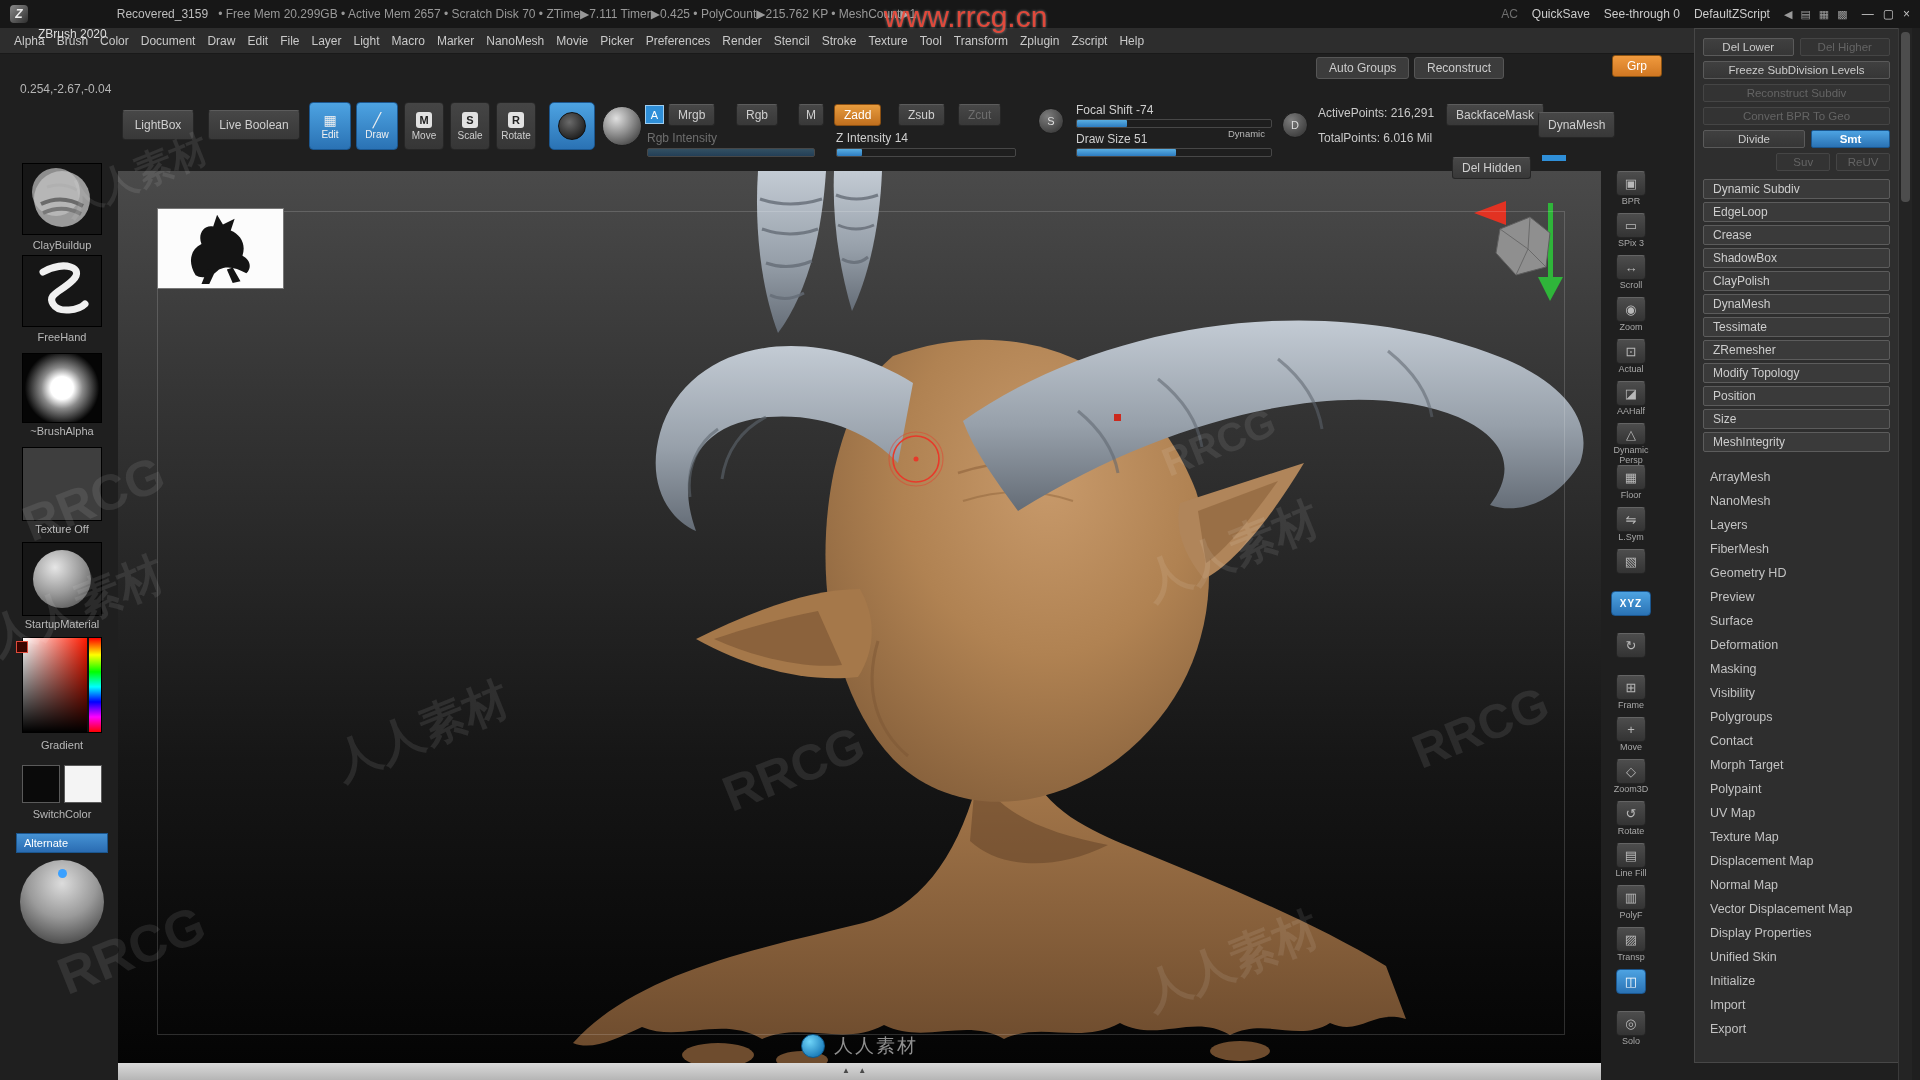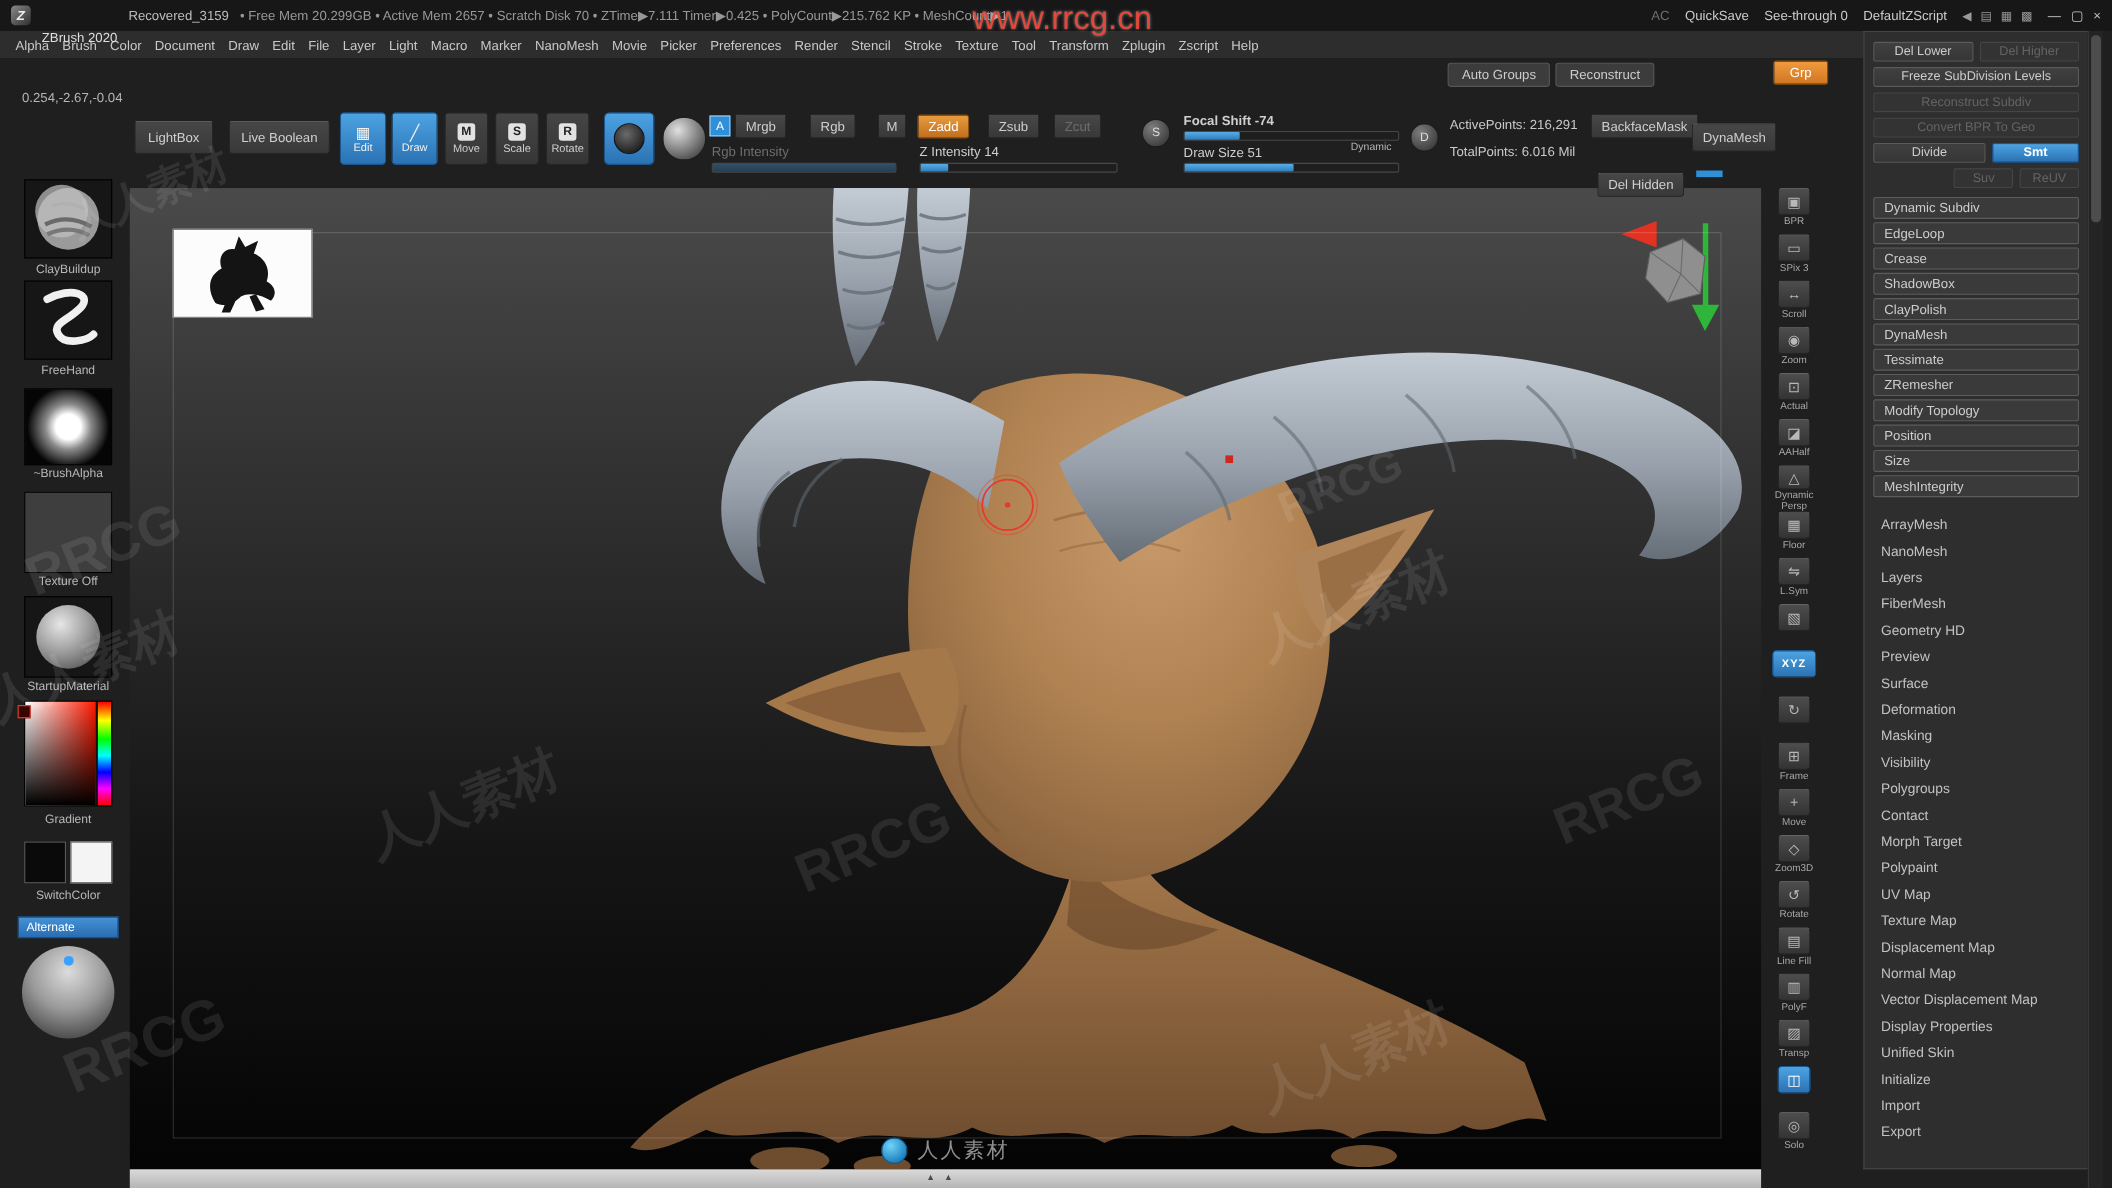--- a/index.html
+++ b/index.html
@@ -61,21 +61,21 @@
   .small-btn { position:absolute; height:22px; background:linear-gradient(#474747,#383838); border:1px solid #262626;
     border-top-color:#5c5c5c; border-radius:3px; color:#cfcfcf; font-size:12px; display:flex; align-items:center;
     justify-content:center; padding:0 9px; z-index:5;}
   #mrgbBtn { left:668px; top:104px; } #rgbBtn { left:736px; top:104px; } #mBtn { left:798px; top:104px; padding:0 7px;}
   #zaddBtn { left:834px; top:104px; background:linear-gradient(#e89c3e,#c06f1e); color:#fff; border-color:#8a4f12;}
   #zsubBtn { left:898px; top:104px; } #zcutBtn { left:958px; top:104px; color:#6e6e6e; }
   .sh-label { position:absolute; color:#cfcfcf; font-size:12px; z-index:5; white-space:nowrap;}
   .sh-label.dim { color:#6e6e6e; }
   #rgbIntensityLbl { left:647px; top:131px; }
   #zIntensityLbl { left:836px; top:131px; }
-  #focalLbl { left:1076px; top:103px;font-weight:bold; }
+  #focalLbl { left:1076px; top:103px; }
   #drawLbl { left:1076px; top:132px; }
   #dynamicLbl { left:1228px; top:128px; font-size:9.5px; color:#b8b8b8;}
   #activePts { left:1318px; top:106px; color:#c9c9c9;}
   #totalPts { left:1318px; top:131px; color:#c9c9c9;}
   .slider { position:absolute; height:9px; background:#1e1e1e; border:1px solid #474747; border-radius:2px; z-index:5;}
   .slider .fill { height:100%; background:linear-gradient(#59aee2,#2d7cc0); border-radius:1px;}
   #rgbSlider { left:647px; top:148px; width:168px; } #rgbSlider .fill{ opacity:.35;}
   #zSlider { left:836px; top:148px; width:180px; }
   #focalSlider { left:1076px; top:119px; width:196px; }
   #drawSlider { left:1076px; top:148px; width:196px; }

